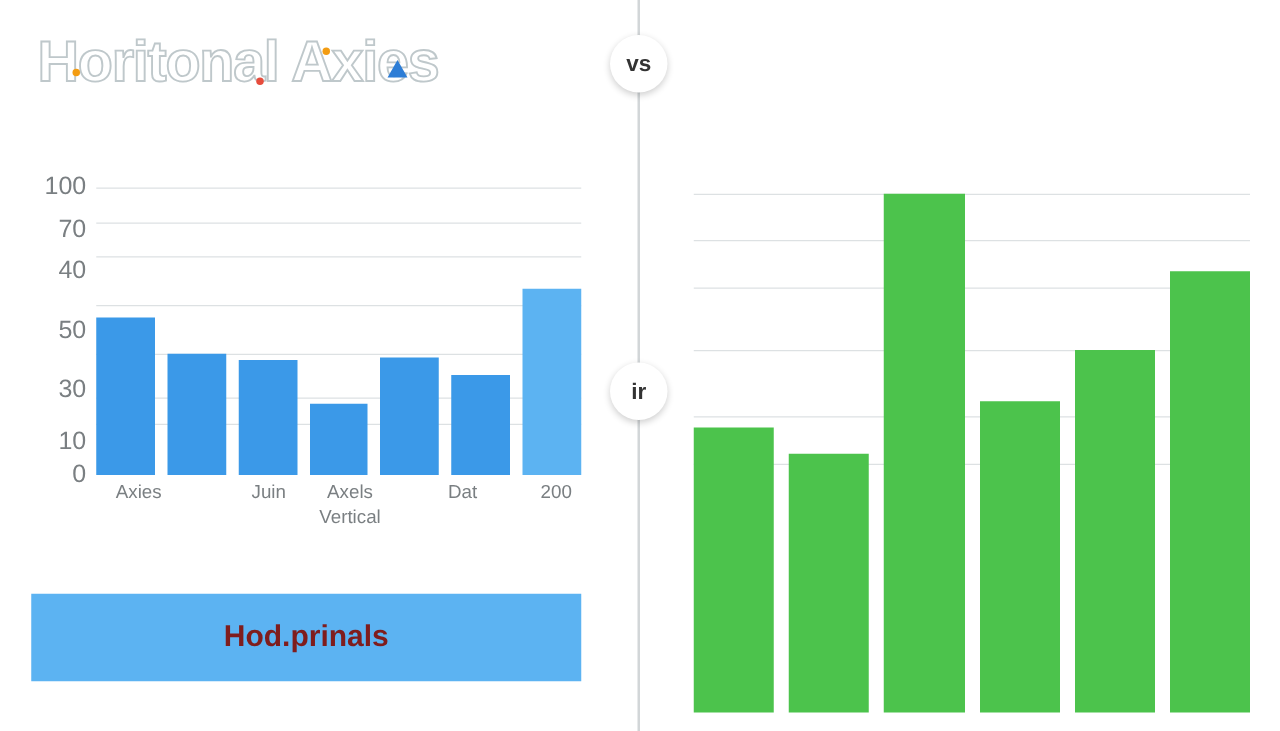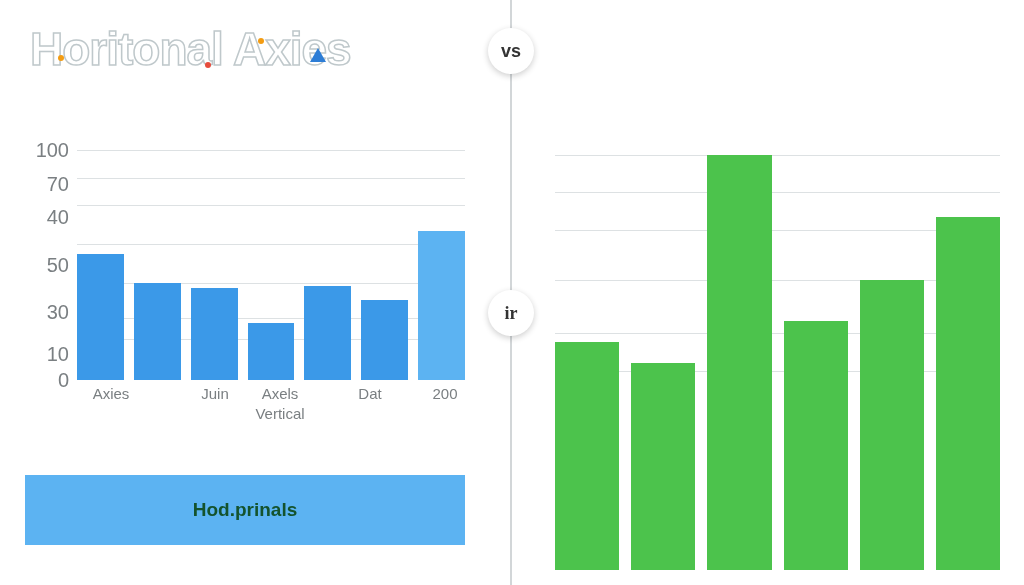--- a/index.html
+++ b/index.html
@@ -13,32 +13,32 @@
   }
   *{box-sizing:border-box;margin:0;padding:0;}
   body{font-family:Arial, Helvetica, sans-serif;background:var(--bg);width:1024px;height:585px;overflow:hidden;}
   .canvas{position:relative;width:944px;height:585px;}
   .divider{position:absolute;left:510px;top:0;bottom:0;width:2px;background:var(--divider);}
   .head-left,.head-right{position:absolute;top:22px;font-size:46px;font-weight:800;letter-spacing:-1px;}
   .head-left{left:30px;color:#fff;-webkit-text-stroke:1.5px #bfc8cb;text-stroke:1.5px #bfc8cb;}
   .head-right{left:560px;color:#111;}
   .badge{position:absolute;width:46px;height:46px;border-radius:50%;background:#fff;box-shadow:0 2px 6px rgba(0,0,0,.2);display:flex;align-items:center;justify-content:center;font-weight:700;font-size:18px;color:#333;z-index:5;}
   .badge-vs{left:488px;top:28px;}
-  .badge-ir{left:488px;top:290px;font-family:Liberation Serif, serif;}
+  .badge-ir{left:488px;top:290px;}
   
   .chart-left{position:absolute;left:25px;top:150px;width:450px;height:280px;}
   .axis-area{position:absolute;left:52px;right:10px;top:0;bottom:50px;}
   .gridline{position:absolute;left:0;right:0;height:1px;background:var(--grid);}
   .ytick{position:absolute;left:0;width:44px;text-align:right;font-size:20px;color:var(--label);transform:translateY(-50%);}
   .bars-l{position:absolute;left:52px;right:10px;top:0;bottom:50px;display:flex;align-items:flex-end;gap:10px;}
   .bar-l{flex:1;background:var(--blue);}
   .bar-l.light{background:var(--blue-light);}
   .xtick{position:absolute;bottom:28px;width:60px;text-align:center;font-size:15px;color:var(--label);transform:translateX(-50%);}
   .xsub{position:absolute;bottom:8px;width:80px;text-align:center;font-size:15px;color:var(--label);transform:translateX(-50%);}
-  .button-box{position:absolute;left:25px;top:475px;width:440px;height:70px;background:var(--blue-light);display:flex;align-items:center;justify-content:center;color:#14532d;font-size:19px;font-weight:700;}
+  .button-box{position:absolute;left:25px;top:475px;width:440px;height:70px;background:var(--blue-light);display:flex;align-items:center;justify-content:center;color:#7f1d1d;font-size:24px;font-weight:700;}
   
   .chart-right{position:absolute;left:555px;top:155px;width:450px;height:415px;}
   .axis-area-r{position:absolute;left:0;right:5px;top:0;bottom:0;}
   .gridline-r{position:absolute;left:0;right:0;height:1px;background:var(--grid);}
   .bars-r{position:absolute;left:0;right:5px;top:0;bottom:0;display:flex;align-items:flex-end;gap:12px;}
   .bar-r{flex:1;background:var(--green);}
   
   .dot{position:absolute;width:6px;height:6px;border-radius:50%;}
   .dot.orange{background:#f39c12;}
   .dot.red{background:#e74c3c;}

